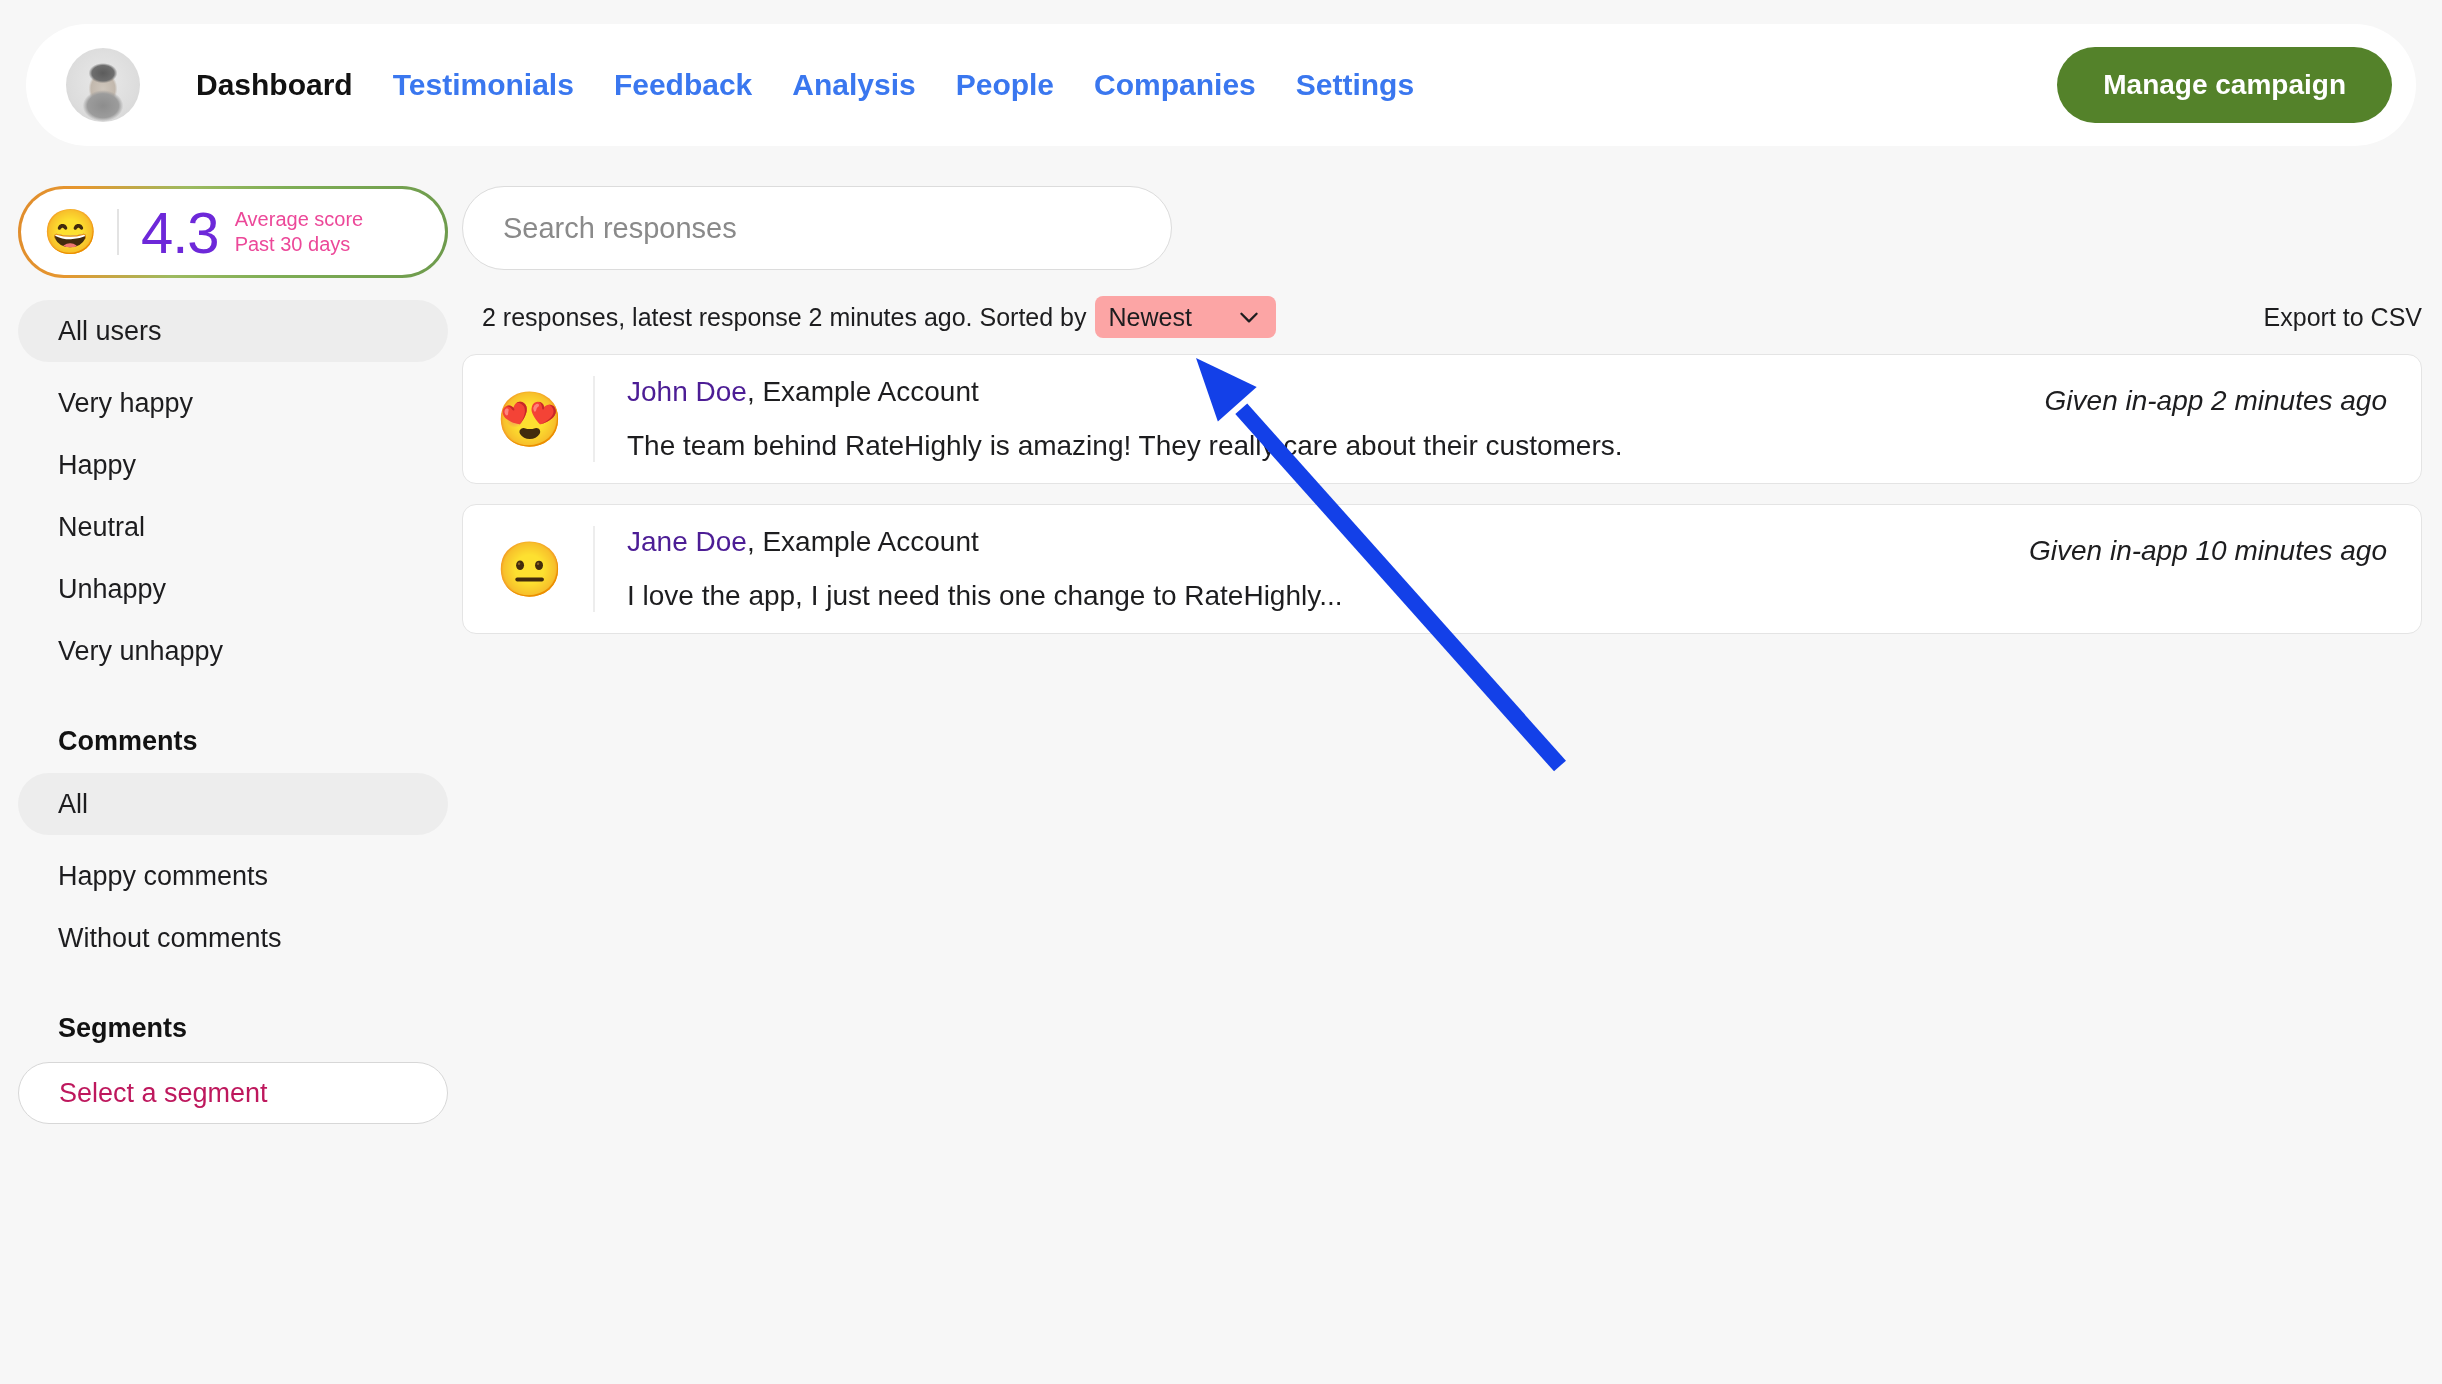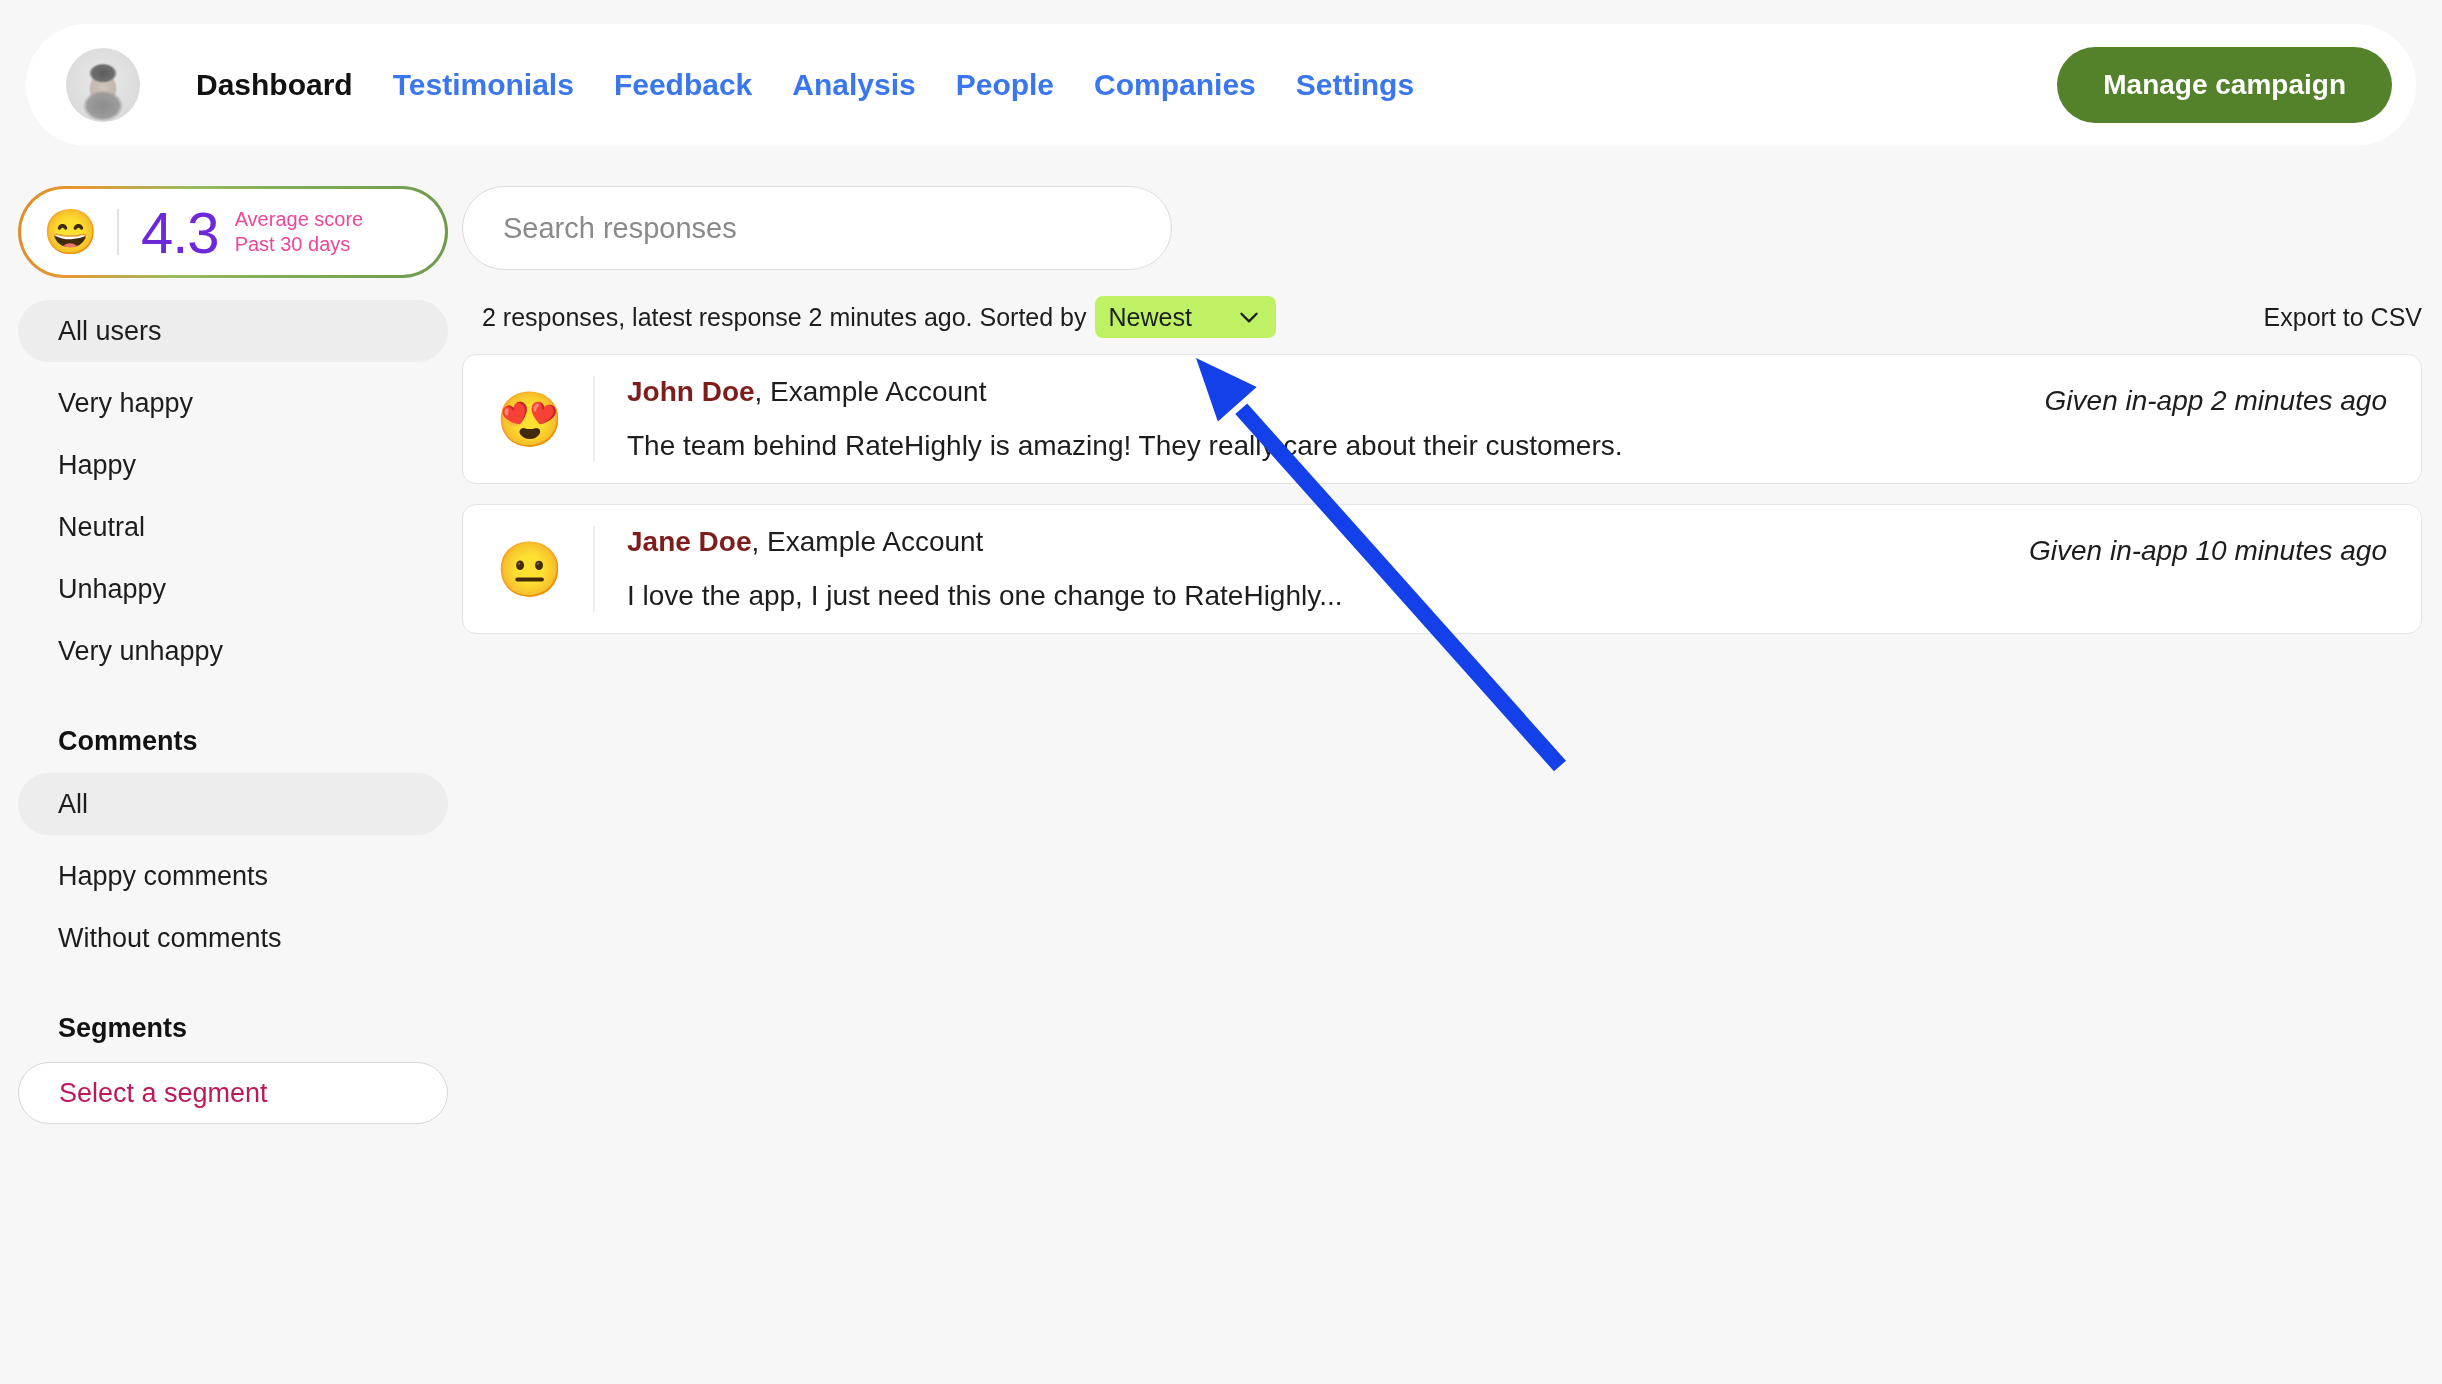--- a/index.html
+++ b/index.html
@@ -150,21 +150,21 @@
 
   #sort-row {
     margin-top: 26px;
     display:flex; align-items:center;
     height: 42px;
   }
   #sort-text { font-size: 25px; color:#1d1d1f; white-space: nowrap; margin-left: 20px; }
   #sort-select {
     margin-left: 8px;
     height: 42px;
-    background:#bef264;
+    background:#fca5a5;
     border-radius: 8px;
     display:flex; align-items:center;
     padding: 0 14px 0 14px;
     cursor:pointer;
     gap: 44px;
   }
   #sort-select .sel-val { font-size: 25px; color:#1d1d1f; white-space:nowrap; }
   #export-csv {
     margin-left:auto;
     font-size: 25px;
@@ -187,21 +187,21 @@
   }
   .resp-emoji {
     width: 62px; height:62px;
     font-size: 54px; line-height:1;
     display:flex; align-items:center; justify-content:center;
     flex:0 0 auto;
   }
   .resp-rule { width:2px; height: 86px; background:#ededed; margin: 0 0 0 32px; flex:0 0 auto; }
   .resp-body { margin-left: 32px; flex: 1 1 auto; min-width:0; }
   .resp-name-line { font-size: 28px; color:#1d1d1f; white-space: nowrap; }
-  .resp-name-line .person { color:#7f1d1d; font-weight:bold; }
+  .resp-name-line .person { color:#4c1d95; font-weight:normal; }
   .resp-text { font-size: 28px; color:#1d1d1f; margin-top: 22px; white-space: nowrap; }
   .resp-time {
     font-size: 28px;
     font-style: italic;
     color:#1d1d1f;
     align-self:flex-start;
     margin-top: 30px;
     white-space: nowrap;
     flex: 0 0 auto;
   }

